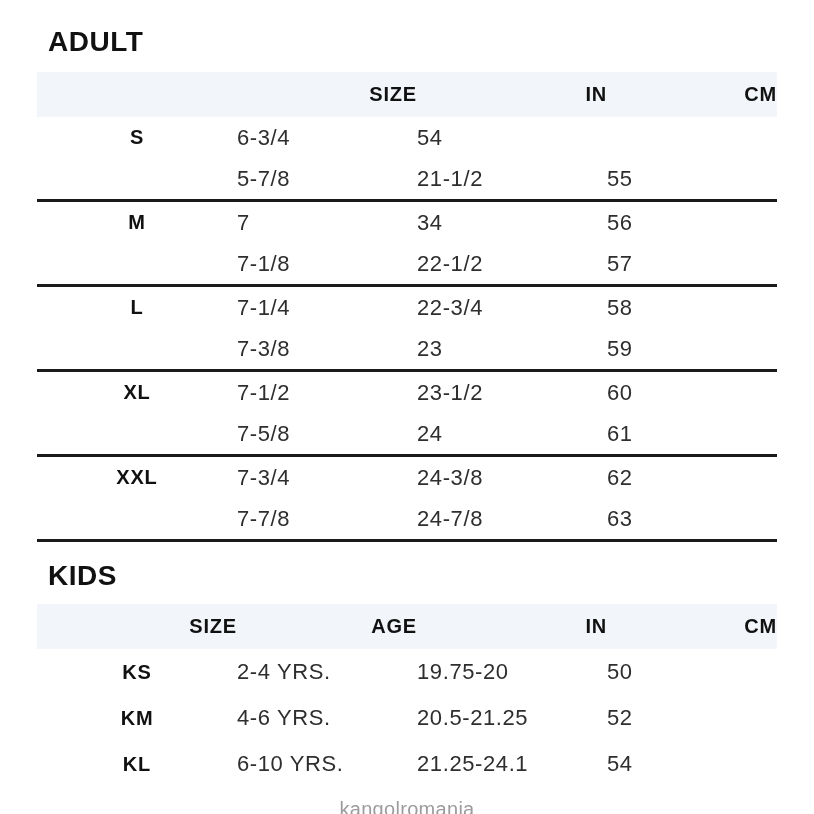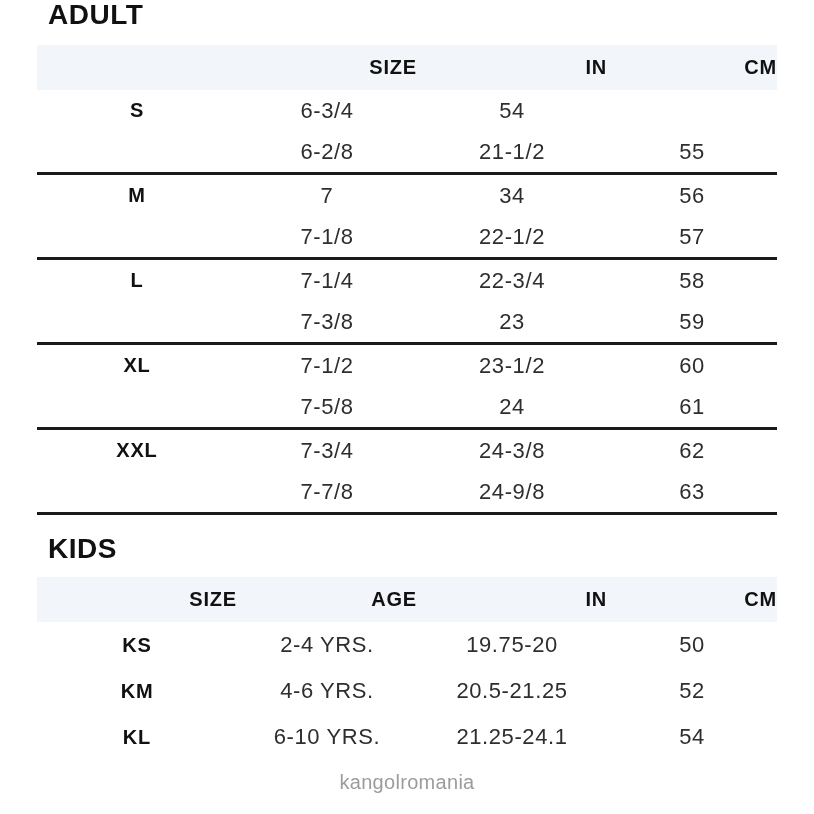--- a/index.html
+++ b/index.html
@@ -15,42 +15,42 @@
     padding: 0 37px;
   }
   .section-title {
     font-size: 28px;
     font-weight: 800;
     letter-spacing: 0.5px;
     color: #111;
     margin-left: 11px;
     line-height: 30px;
   }
-  .title-adult { }
+  .title-adult { padding-top: 27px; }
   .title-kids  { margin-top: 19px; }
 
   .stable { width: 740px; }
   .trow {
     display: grid;
     grid-template-columns: 200px 180px 190px 170px;
     align-items: center;
   }
   .thead {
     height: 45px;
     background: #f2f5f9;
   }
   .adult-table { margin-top: 15px; }
   .adult-table .body-row { height: 41px; }
   .size-group { border-bottom: 3px solid #1a1a1a; }
 
   .kids-table { margin-top: 13px; }
   .kids-table .body-row { height: 46px; }
 
   .cell {
-    text-align: center;
+    text-align: left;
     font-size: 22px;
     font-weight: 300;
     color: #2e2e2e;
     letter-spacing: 0.6px;
     white-space: nowrap;
   }
   .hcell {
     text-align: right;
     font-size: 20px;
     font-weight: 700;
@@ -89,21 +89,21 @@
     </div>
 
     <div class="size-group">
       <div class="trow body-row">
         <div class="label-cell">S</div>
         <div class="cell">6-3/4</div>
         <div class="cell">54</div>
       </div>
       <div class="trow body-row">
         <div class="label-cell"></div>
-        <div class="cell">6-2/8</div>
+        <div class="cell">5-7/8</div>
         <div class="cell">21-1/2</div>
         <div class="cell">55</div>
       </div>
     </div>
 
     <div class="size-group">
       <div class="trow body-row">
         <div class="label-cell">M</div>
         <div class="cell">7</div>
         <div class="cell">34</div>
@@ -150,21 +150,21 @@
     <div class="size-group">
       <div class="trow body-row">
         <div class="label-cell">XXL</div>
         <div class="cell">7-3/4</div>
         <div class="cell">24-3/8</div>
         <div class="cell">62</div>
       </div>
       <div class="trow body-row">
         <div class="label-cell"></div>
         <div class="cell">7-7/8</div>
-        <div class="cell">24-9/8</div>
+        <div class="cell">24-7/8</div>
         <div class="cell">63</div>
       </div>
     </div>
   </div>
 
   <div class="section-title title-kids">KIDS</div>
 
   <div class="stable kids-table">
     <div class="trow thead">
       <div class="hcell">SIZE</div>

